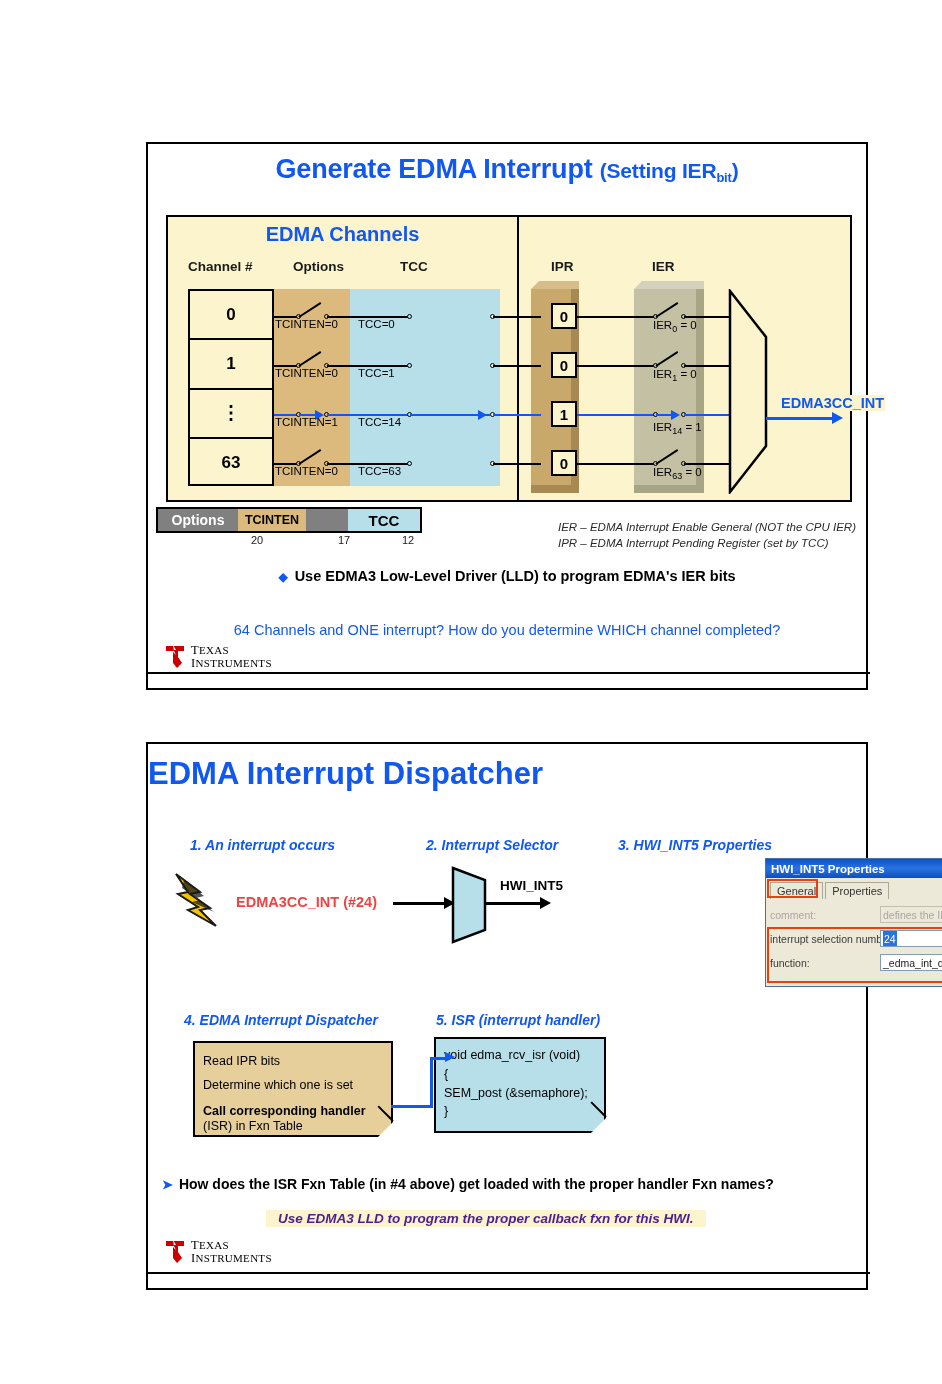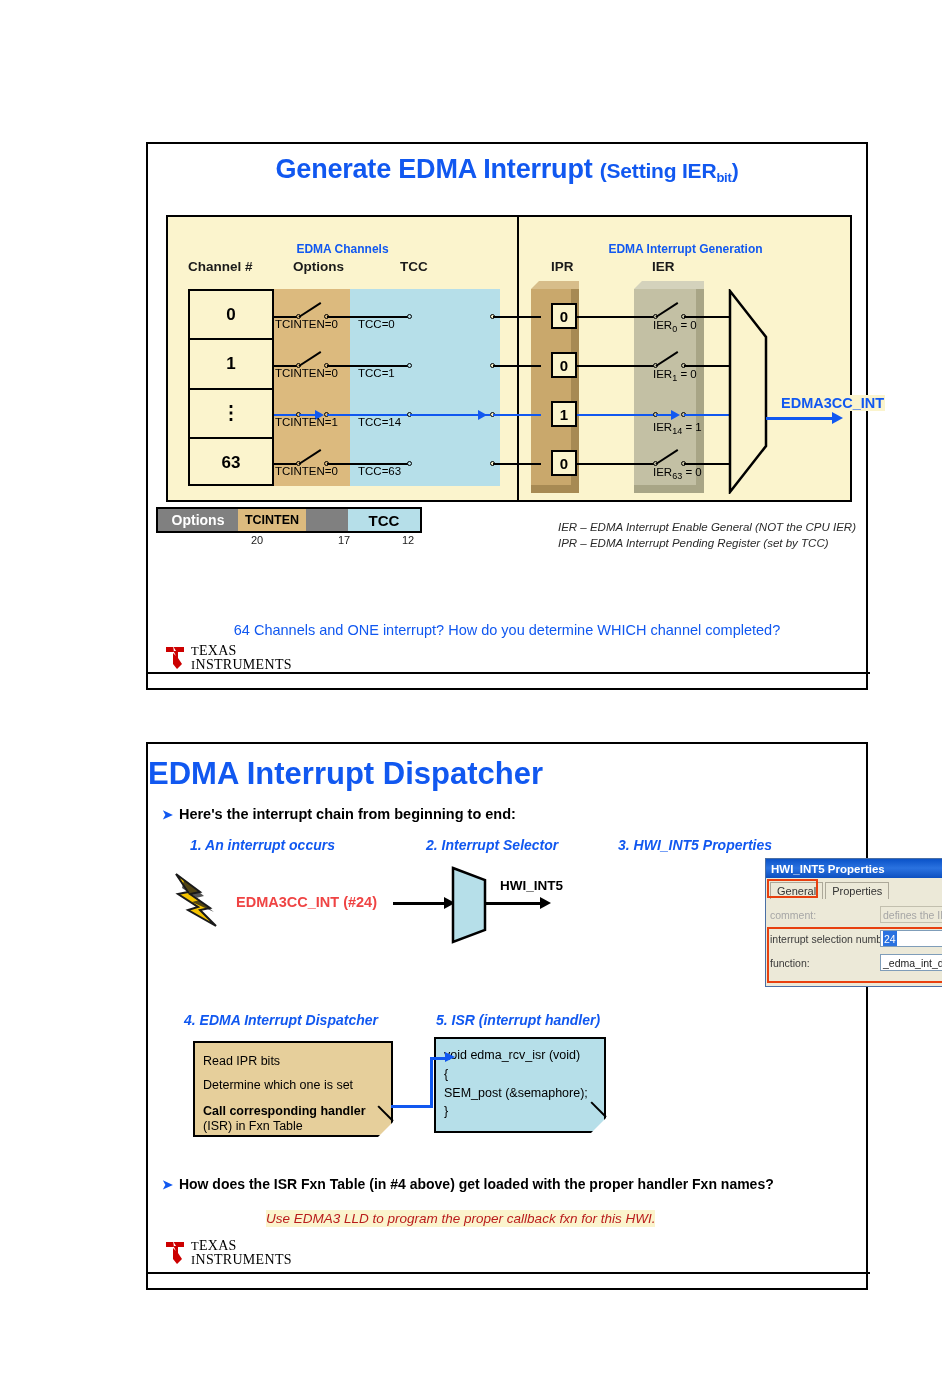--- a/index.html
+++ b/index.html
@@ -44,22 +44,22 @@
     width: 686px; height: 287px;
     background: #fbf4cd;
     border: 2px solid #000000;
   }
   .panel-divider {
     position: absolute; left: 349px; top: 0; width: 0; height: 100%;
     border-left: 2px solid #000000;
   }
   .panel-head {
     position: absolute; top: 6px;
-    color: #1158f0; font-weight: bold; font-size: 12px;
-    text-align: center; white-space: nowrap; margin-top: 19px;
+    color: #1158f0; font-weight: bold; font-size: 20px;
+    text-align: center; white-space: nowrap;
   }
   #ph-left  { left: 0;   width: 349px; }
   #ph-right { left: 349px; width: 337px; }
 
   .col-label {
     position: absolute;
     font-weight: bold; font-size: 13.5px; color: #1a1a1a;
     white-space: nowrap;
   }
 
@@ -174,21 +174,21 @@
   }
 
   
   .ti-logo { position: absolute; display: flex; align-items: center; }
   .ti-mark { width: 22px; height: 26px; position: relative; }
   .ti-words {
     margin-left: 5px; color: #000; line-height: 1.02;
     font-family: "Liberation Serif", serif;
   }
   .ti-words div { font-size: 12.5px; letter-spacing: 0.3px; }
-  .ti-words .cap { font-size: 14px; }
+  .ti-words .cap { font-size: 11px; }
   .ti-rule {
     position: absolute; height: 0; border-top: 2px solid #000;
   }
 
   
   #slide2 { left: 146px; top: 742px; width: 722px; height: 548px; }
 
   .s2-title {
     position: absolute; left: 0; top: 12px; width: 100%;
     text-align: left; color: #1158f0; font-weight: bold;
@@ -290,40 +290,39 @@
   .note-connector {
     position: absolute; border: 2px solid #1158f0;
   }
 
   .s2-question {
     position: absolute; left: 14px; top: 432px;
     font-weight: bold; font-size: 14px; color: #000; white-space: nowrap;
   }
   .s2-answer {
     position: absolute; left: 118px; top: 466px;
-    font-weight: normal; font-style: italic; font-size: 13.5px;
-    color: #b91c1c; background: #fbf4cd; padding: 1px 0; white-space: nowrap;
+    font-weight: bold; font-style: italic; font-size: 13.5px;
+    color: #4c1d95; background: #fbf4cd; padding: 1px 12px; white-space: nowrap;
   }
 </style>
 </head>
 <body>
 
 <div id="page">
 
   <div class="slide" id="slide1">
 
     <div class="s1-title">
       <span>Generate EDMA Interrupt </span><span class="sub">(Setting IER</span><sub>bit</sub><span class="sub">)</span>
     </div>
 
     <div class="panel">
       <div class="panel-divider"></div>
 
       <div class="panel-head" id="ph-left">EDMA Channels</div>
-      <div class="panel-head" id="ph-right">EDMA Interrupt Generation</div>
 
       <div class="col-label" style="left:20px; top:42px;">Channel #</div>
       <div class="col-label" style="left:125px; top:42px;">Options</div>
       <div class="col-label" style="left:232px; top:42px;">TCC</div>
       <div class="col-label" style="left:383px; top:42px;">IPR</div>
       <div class="col-label" style="left:484px; top:42px;">IER</div>
 
       <div class="band" id="band-opt"></div>
       <div class="band" id="band-tcc"></div>
 
@@ -451,20 +450,23 @@
     </div>
     <div class="bitnum" style="left:103px; top:390px;">20</div>
     <div class="bitnum" style="left:190px; top:390px;">17</div>
     <div class="bitnum" style="left:254px; top:390px;">12</div>
 
     <div class="legend-note">
       <div>IER – EDMA Interrupt Enable General (NOT the CPU IER)</div>
       <div>IPR – EDMA Interrupt Pending Register (set by TCC)</div>
     </div>
 
+    <div class="bullet-line">
+      <span class="bullet-diamond">◆</span><span>Use EDMA3 Low-Level Driver (LLD) to program EDMA's IER bits</span>
+    </div>
 
     <div class="question-line">64 Channels and ONE interrupt? How do you determine WHICH channel completed?</div>
 
     <div class="ti-logo" style="left:16px; top:500px;">
       <svg class="ti-mark" viewBox="0 0 22 26">
         <path d="M2,2 L20,2 L20,7 L14,7 L14,13 L18,19 L13,24 L9,19 L9,7 L2,7 Z" fill="#cc0000"></path>
         <path d="M9,1 L12,6 L9.5,6 L12,11 L8,7 L10,7 Z" fill="#ffffff"></path>
       </svg>
       <div class="ti-words">
         <div><span>T</span><span class="cap">EXAS</span></div>
@@ -472,23 +474,20 @@
       </div>
     </div>
     <div class="ti-rule" style="left:0; top:528px; width:722px;"></div>
 
   </div>
 
   <div class="slide" id="slide2">
 
     <div class="s2-title">EDMA Interrupt Dispatcher</div>
 
-    <div class="s2-sub">
-      <span class="arrowbullet">➤</span><span>Here's the interrupt chain from beginning to end:</span>
-    </div>
 
     <div class="step-label" style="left:42px; top:93px;">1.  An interrupt occurs</div>
     <div class="step-label" style="left:278px; top:93px;">2.  Interrupt Selector</div>
     <div class="step-label" style="left:470px; top:93px;">3.  HWI_INT5 Properties</div>
     <div class="step-label" style="left:36px; top:268px;">4.  EDMA Interrupt Dispatcher</div>
     <div class="step-label" style="left:288px; top:268px;">5.  ISR (interrupt handler)</div>
 
     <svg class="bolt" style="left:22px; top:126px; width:60px; height:62px;" viewBox="0 0 60 62">
       <path d="M6,4 L30,22 L20,24 L40,38 L30,40 L46,56 L18,40 L28,37 L8,24 L18,22 Z" fill="#f5c400" stroke="#1a1a1a" stroke-width="2"></path>
       <path d="M14,10 L34,26 L26,28 L44,42 L22,32 L30,30 L12,18 Z" fill="#1a1a1a" opacity="0.75"></path>

